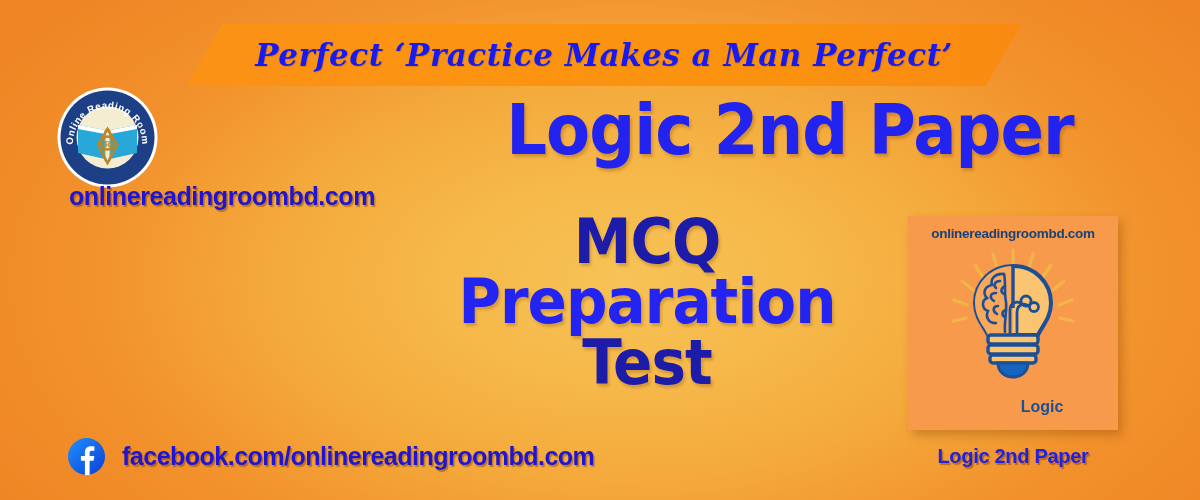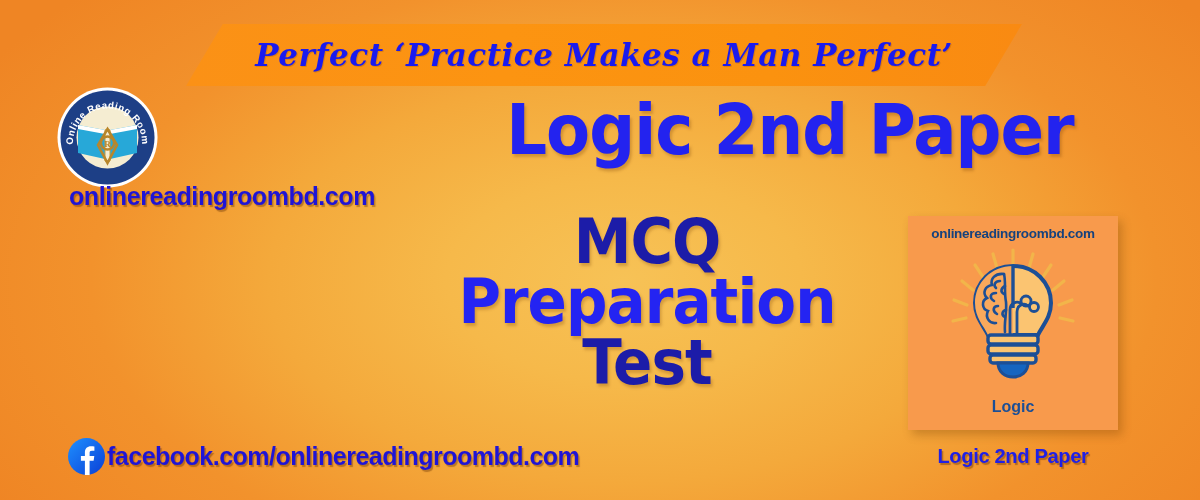--- a/index.html
+++ b/index.html
@@ -166,20 +166,21 @@
   }
   #thumb-label {
     position: absolute;
     bottom: 14px;
     left: 0;
     width: 100%;
     text-align: center;
     font-size: 16px;
     font-weight: bold;
     color: #1c4f96;
+    padding-left: 29px;
   }
   #thumb-caption {
     position: absolute;
     left: 898px;
     top: 445px;
     width: 230px;
     text-align: center;
     font-size: 20px;
     font-weight: bold;
     letter-spacing: -0.3px;
@@ -187,21 +188,21 @@
     text-shadow: 1.5px 1.5px 1px rgba(90,40,0,0.40);
   }
 
   
   #fb-row {
     position: absolute;
     left: 68px;
     top: 438px;
     display: flex;
     align-items: center;
-    gap: 2px;
+    gap: 17px;
     text-align: center;
   }
   #fb-icon { width: 37px; height: 37px; display: block; }
   #fb-text {
     font-size: 25px;
     font-weight: bold;
     letter-spacing: -0.5px;
     color: #1f14d6;
     text-shadow: 1.5px 1.5px 1px rgba(90,40,0,0.38);
     white-space: nowrap;

